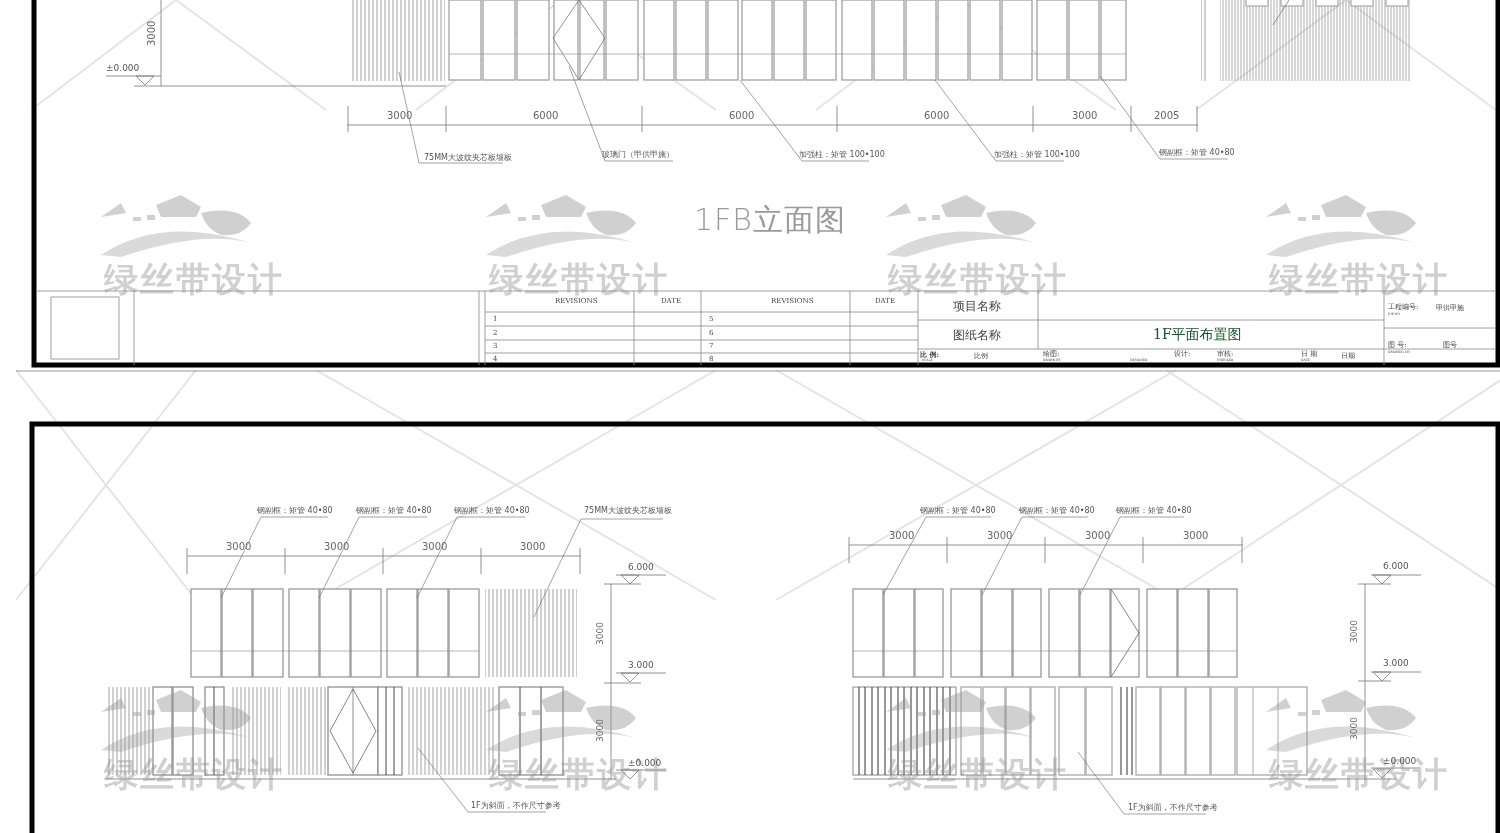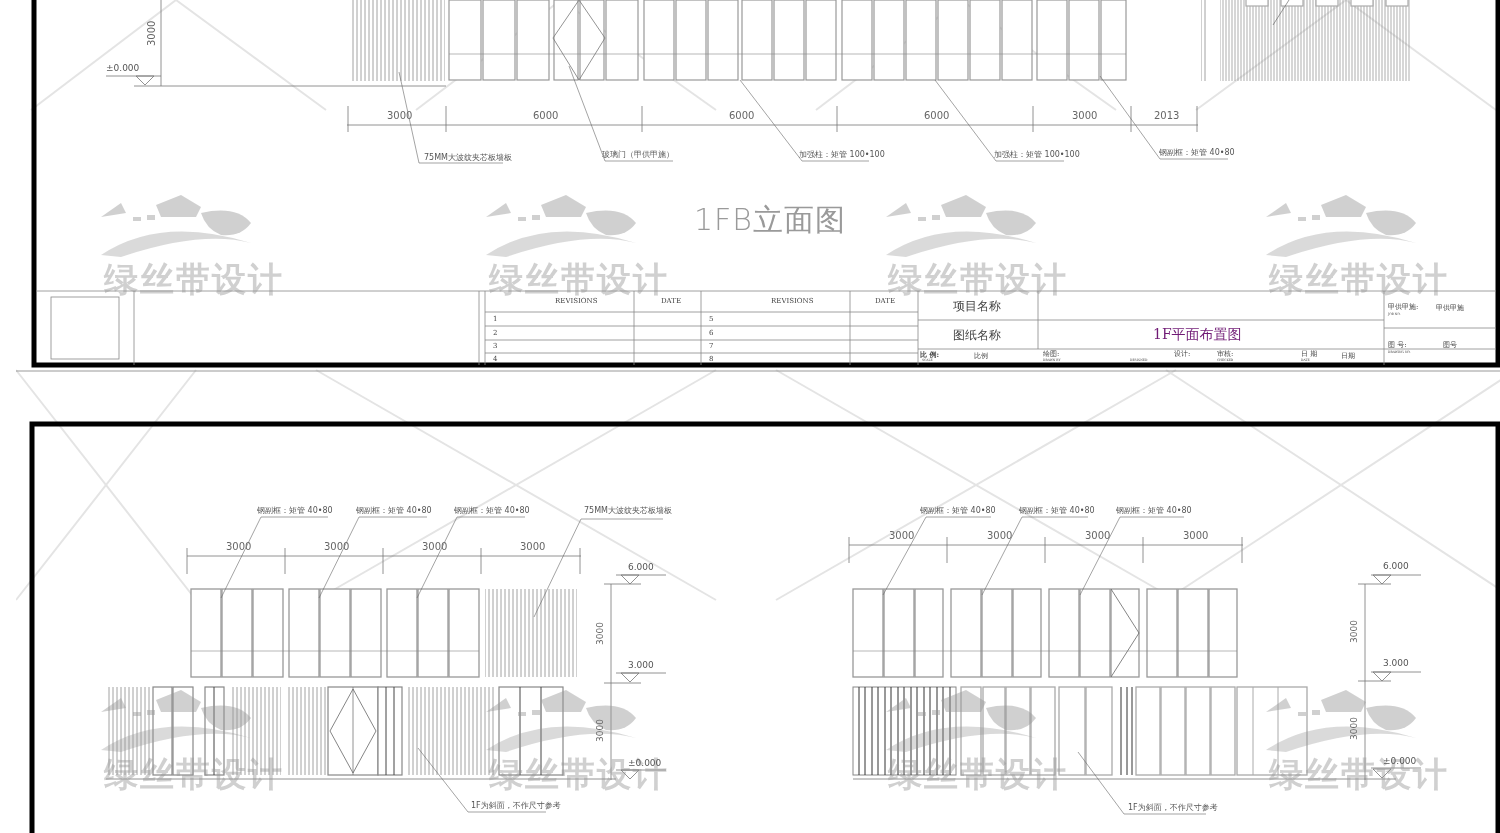--- a/index.html
+++ b/index.html
@@ -366,21 +366,21 @@
 
 
 <span class="lbl dim vert" style="left:131px;top:46px;">3000</span>
 <span class="lbl elev" style="left:90px;top:64px;">±0.000</span>
 
 <span class="lbl dim" style="left:371px;top:111px;">3000</span>
 <span class="lbl dim" style="left:517px;top:111px;">6000</span>
 <span class="lbl dim" style="left:713px;top:111px;">6000</span>
 <span class="lbl dim" style="left:908px;top:111px;">6000</span>
 <span class="lbl dim" style="left:1056px;top:111px;">3000</span>
-<span class="lbl dim" style="left:1138px;top:111px;">2013</span>
+<span class="lbl dim" style="left:1138px;top:111px;">2005</span>
 
 <span class="lbl note" style="left:408px;top:154px;">75MM大波纹夹芯板墙板</span>
 <span class="lbl note" style="left:586px;top:151px;">玻璃门（甲供甲施）</span>
 <span class="lbl note" style="left:783px;top:151px;">加强柱：矩管 100•100</span>
 <span class="lbl note" style="left:978px;top:151px;">加强柱：矩管 100•100</span>
 <span class="lbl note" style="left:1143px;top:149px;">钢副框：矩管  40•80</span>
 
 <span class="lbl" style="left:678px;top:205px;font-size:30px;color:#9a9a9a;font-weight:300;letter-spacing:1px;">1FB立面图</span>
 
 
@@ -403,36 +403,36 @@
 <span class="tb" style="left:477px;top:330px;font-size:7px;">2</span>
 <span class="tb" style="left:477px;top:343px;font-size:7px;">3</span>
 <span class="tb" style="left:477px;top:356px;font-size:7px;">4</span>
 <span class="tb" style="left:693px;top:316px;font-size:7px;">5</span>
 <span class="tb" style="left:693px;top:330px;font-size:7px;">6</span>
 <span class="tb" style="left:693px;top:343px;font-size:7px;">7</span>
 <span class="tb" style="left:693px;top:356px;font-size:7px;">8</span>
 
 <span class="tb" style="left:937px;top:300px;font-size:12px;">项目名称</span>
 <span class="tb" style="left:937px;top:329px;font-size:12px;">图纸名称</span>
-<span class="tb" style="left:1137px;top:327px;font-size:14px;color:#701a75;">1F平面布置图</span>
+<span class="tb" style="left:1137px;top:327px;font-size:14px;color:#14532d;">1F平面布置图</span>
 
 <span class="tb" style="left:904px;top:351px;font-size:7px;font-weight:bold;">比 例:</span>
 <span class="tb" style="left:906px;top:359px;font-size:3px;">SCALE</span>
 <span class="tb" style="left:958px;top:353px;font-size:7px;">比例</span>
 <span class="tb" style="left:1027px;top:351px;font-size:7px;text-align:center;">绘图:</span>
 <span class="tb" style="left:1027px;top:359px;font-size:3px;">DRAWN BY</span>
 <span class="tb" style="left:1114px;top:351px;font-size:7px;margin-left:44px;">设计:</span>
 <span class="tb" style="left:1114px;top:359px;font-size:3px;">DESIGNED</span>
 <span class="tb" style="left:1201px;top:351px;font-size:7px;">审核:</span>
 <span class="tb" style="left:1201px;top:359px;font-size:3px;">CHECKED</span>
 <span class="tb" style="left:1285px;top:351px;font-size:7px;">日 期</span>
 <span class="tb" style="left:1285px;top:359px;font-size:3px;">DATE</span>
 <span class="tb" style="left:1325px;top:353px;font-size:7px;">日期</span>
 
-<span class="tb" style="left:1372px;top:304px;font-size:7px;">甲供甲施:</span>
+<span class="tb" style="left:1372px;top:304px;font-size:7px;">工程编号:</span>
 <span class="tb" style="left:1372px;top:313px;font-size:3px;">JOB NO.</span>
 <span class="tb" style="left:1420px;top:305px;font-size:7px;">甲供甲施</span>
 <span class="tb" style="left:1372px;top:342px;font-size:7px;">图 号:</span>
 <span class="tb" style="left:1372px;top:351px;font-size:3px;">DRAWING NO.</span>
 <span class="tb" style="left:1427px;top:342px;font-size:7px;">图号</span>
 
 
 <span class="lbl dim" style="left:210px;top:542px;">3000</span>
 <span class="lbl dim" style="left:308px;top:542px;">3000</span>
 <span class="lbl dim" style="left:406px;top:542px;">3000</span>

